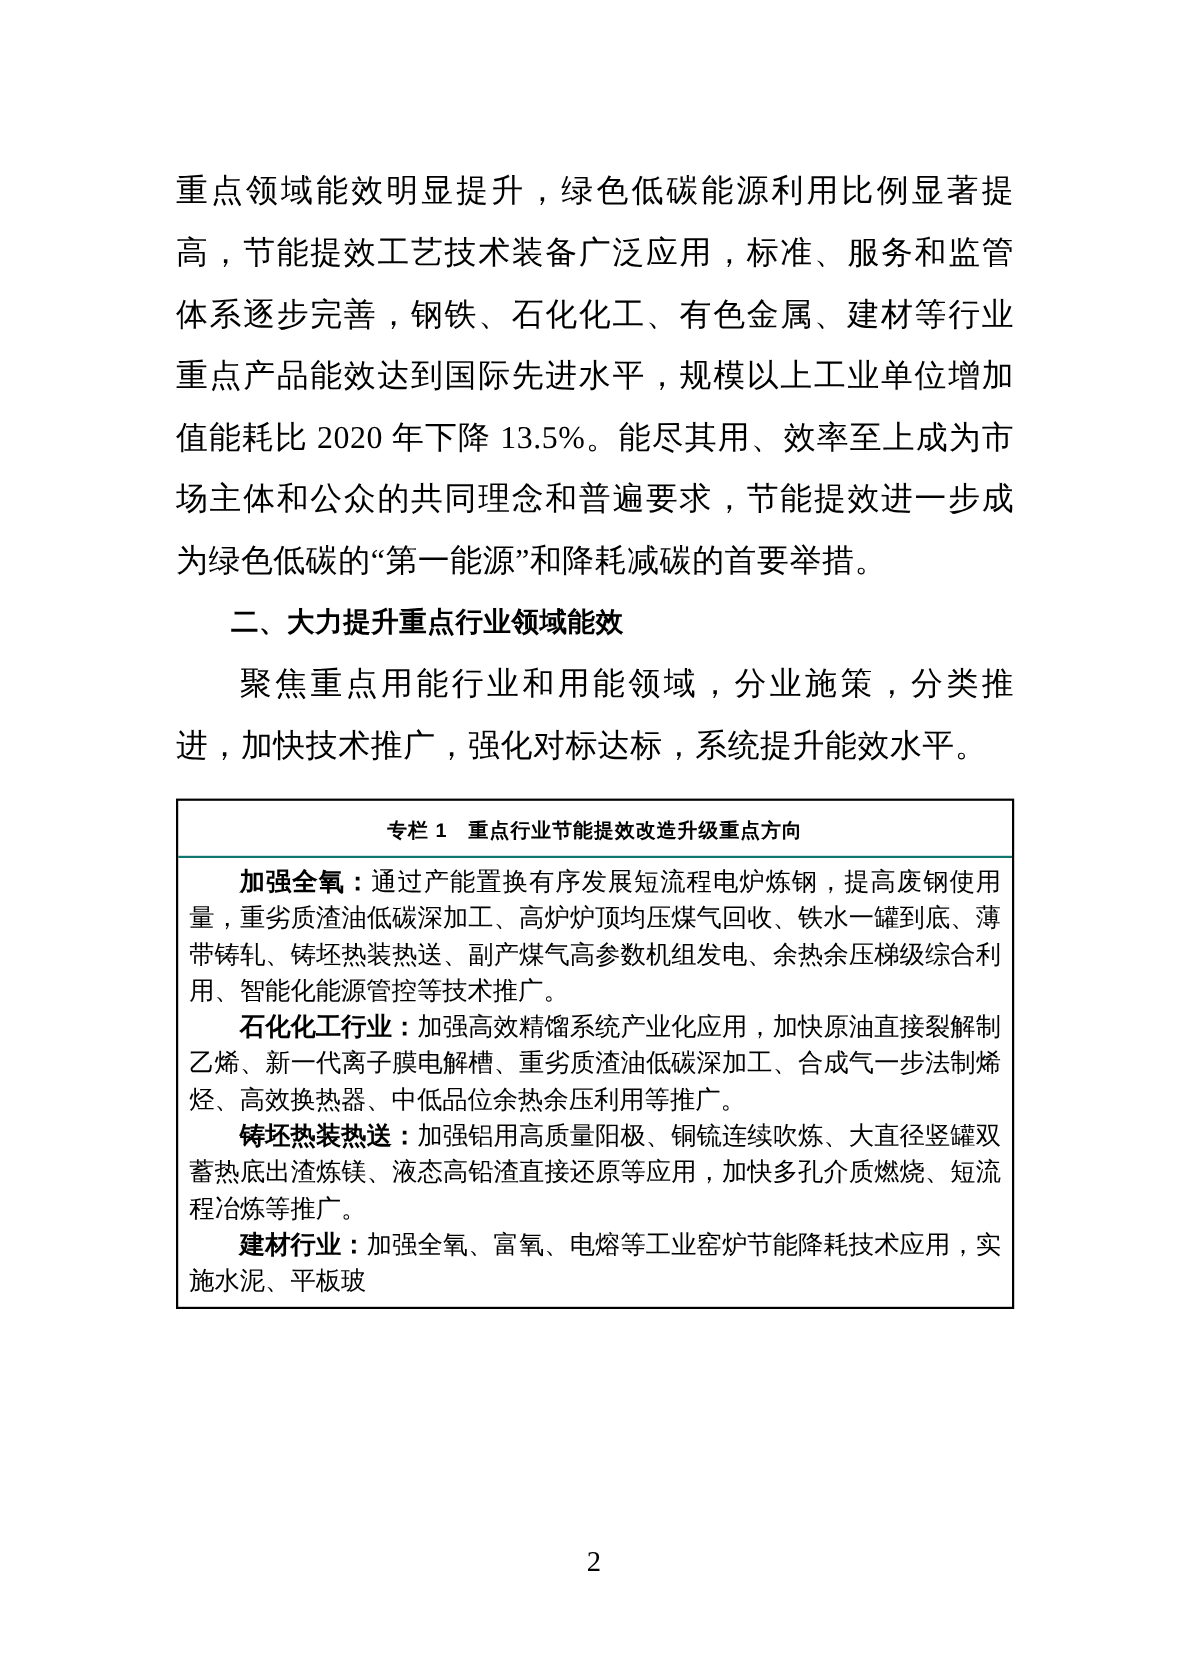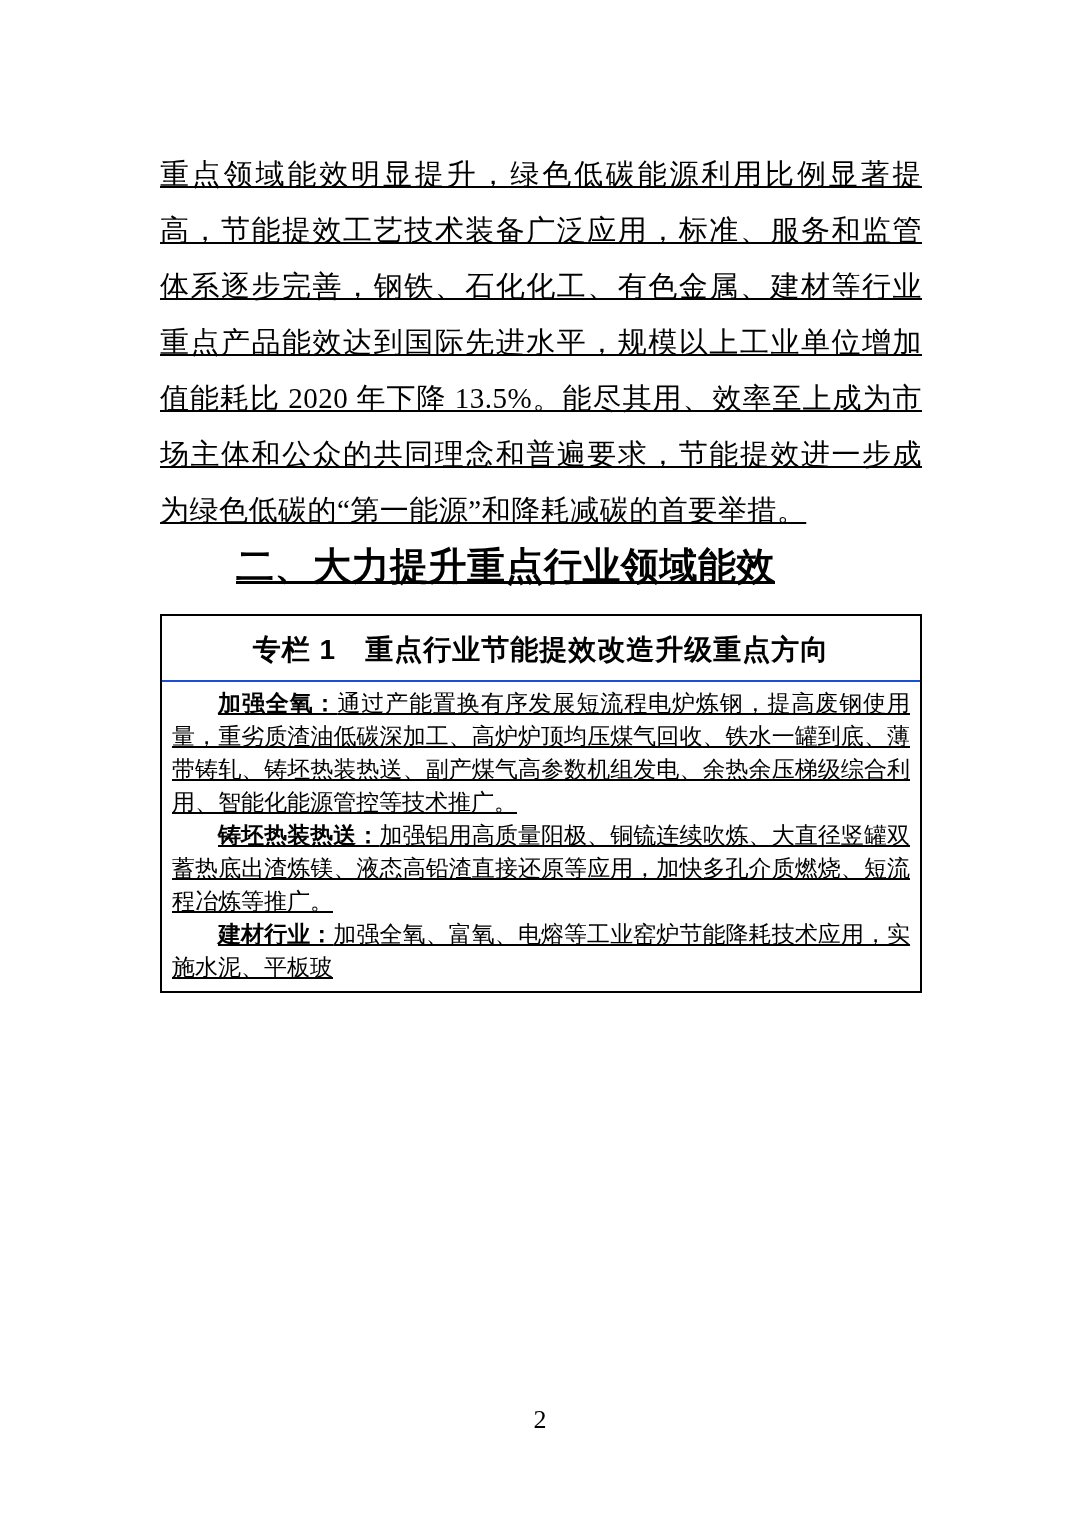--- a/index.html
+++ b/index.html
@@ -18,44 +18,44 @@
     left: 160px;
     width: 762px;
   }
   .body-text {
     font-size: 29px;
     line-height: 56px;
     text-align: justify;
     text-justify: inter-ideograph;
     letter-spacing: 0.5px;
   }
-  p { margin: 0; text-decoration: underline; }
+  p { margin: 0; }
   .indent { text-indent: 2em; }
   .section-heading {
     font-family: "Liberation Sans", sans-serif;
     font-weight: 700;
-    font-size: 38px;
+    font-size: 25px;
     line-height: 56px;
     text-indent: 2em;
     margin: 0;
   }
   .lead-bold {
     font-weight: 700;
   }
   .callout-box {
     margin-top: 20px;
     border: 2px solid #000000;
   }
   .box-title {
     font-family: "Liberation Sans", sans-serif;
     font-weight: 700;
-    font-size: 28px;
+    font-size: 18px;
     text-align: center;
     padding: 15px 0 11px 0;
-    border-bottom: 2px solid #1d4ed8;
+    border-bottom: 2px solid #0f766e;
     letter-spacing: 1px;
   }
   .box-body {
     padding: 5px 10px 7px 10px;
     font-size: 23px;
     line-height: 33px;
     text-align: justify;
     text-justify: inter-ideograph;
   }
   .box-para { text-indent: 2em; }
@@ -76,32 +76,34 @@
 <body>
 
 <div class="page-content">
 
   <div class="body-text">
 
     <p>重点领域能效明显提升，绿色低碳能源利用比例显著提高，节能提效工艺技术装备广泛应用，标准、服务和监管体系逐步完善，钢铁、石化化工、有色金属、建材等行业重点产品能效达到国际先进水平，规模以上工业单位增加值能耗比 2020 年下降 13.5%。能尽其用、效率至上成为市场主体和公众的共同理念和普遍要求，节能提效进一步成为绿色低碳的“第一能源”和降耗减碳的首要举措。</p>
 
     <p class="section-heading">二、大力提升重点行业领域能效</p>
 
+    <p class="indent">聚焦重点用能行业和用能领域，分业施策，分类推进，加快技术推广，强化对标达标，系统提升能效水平。</p>
 
 
   </div>
 
   <div class="callout-box">
 
     <div class="box-title">专栏 1　重点行业节能提效改造升级重点方向</div>
 
     <div class="box-body">
 
       <p class="box-para"><span class="box-label">加强全氧：</span><span>通过产能置换有序发展短流程电炉炼钢，提高废钢使用量，重劣质渣油低碳深加工、高炉炉顶均压煤气回收、铁水一罐到底、薄带铸轧、铸坯热装热送、副产煤气高参数机组发电、余热余压梯级综合利用、智能化能源管控等技术推广。</span></p>
 
+      <p class="box-para"><span class="box-label">石化化工行业：</span><span>加强高效精馏系统产业化应用，加快原油直接裂解制乙烯、新一代离子膜电解槽、重劣质渣油低碳深加工、合成气一步法制烯烃、高效换热器、中低品位余热余压利用等推广。</span></p>
 
       <p class="box-para"><span class="box-label">铸坯热装热送：</span><span>加强铝用高质量阳极、铜锍连续吹炼、大直径竖罐双蓄热底出渣炼镁、液态高铅渣直接还原等应用，加快多孔介质燃烧、短流程冶炼等推广。</span></p>
 
       <p class="box-para"><span class="box-label">建材行业：</span><span>加强全氧、富氧、电熔等工业窑炉节能降耗技术应用，实施水泥、平板玻</span></p>
 
     </div>
   </div>
 
 </div>
 

